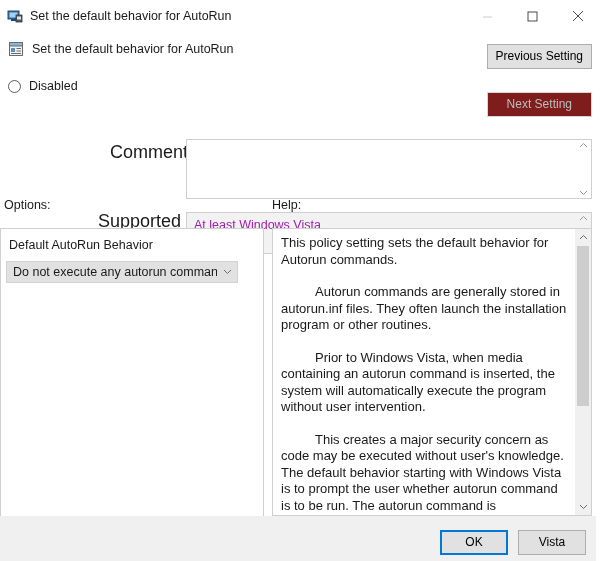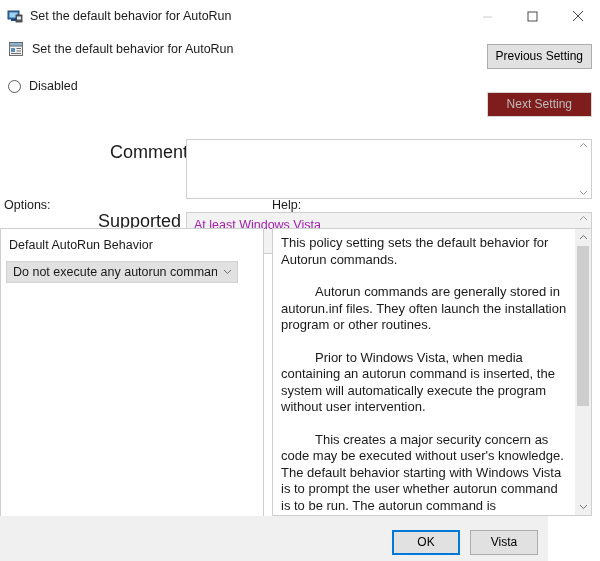--- a/index.html
+++ b/index.html
@@ -275,21 +275,21 @@
     width: 12px;
     height: 160px;
     background: #cdcdcd;
   }
 
   
   .bottom {
     position: absolute;
     left: 0;
     top: 516px;
-    width: 548px;
+    width: 596px;
     height: 45px;
     background: #f0f0f0;
   }
   .btnrow {
     position: absolute;
     right: 10px;
     top: 14px;
     display: flex;
     gap: 10px;
   }

